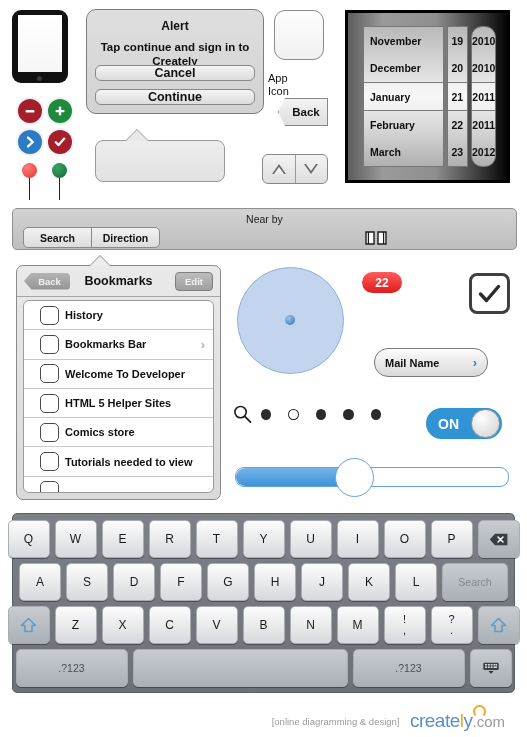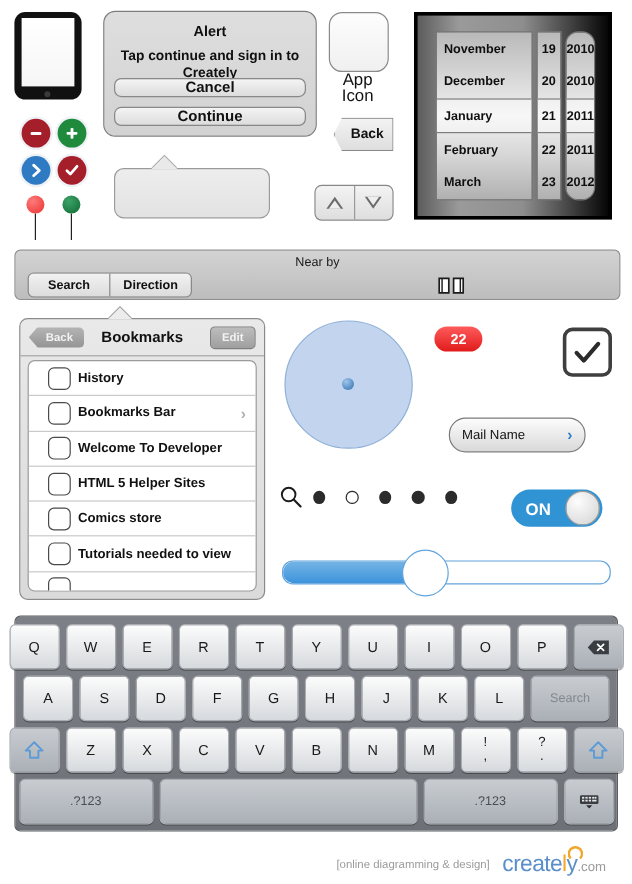--- a/index.html
+++ b/index.html
@@ -39,22 +39,22 @@
   #callout{left:95px;top:140px;width:128px;height:40px;border-radius:8px;
       background:linear-gradient(#ededed,#e2e2e2);border:1px solid #9a9a9a;}
   #callout .tip{position:absolute;left:30px;top:-11px;width:0;height:0;
       border-left:11px solid transparent;border-right:11px solid transparent;
       border-bottom:11px solid #e9e9e9;
       filter:drop-shadow(0 -1px 0 #9a9a9a);}
 
   
   #appicon{left:274px;top:10px;width:48px;height:48px;border-radius:11px;
       background:linear-gradient(#fdfdfd,#f0f0f0);border:1px solid #8a8a8a;}
-  #appicon-label{left:268px;top:60px;width:60px;text-align:center;
-      font-size:14px;color:#111;line-height:13px;}
+  #appicon-label{left:268px;top:72px;width:60px;text-align:left;
+      font-size:11px;color:#111;line-height:13px;}
 
   
   #back{left:278px;top:98px;width:48px;height:26px;}
   #back .shape{width:100%;height:100%;
       background:linear-gradient(#f3f3f3,#dedede);border:1px solid #888;
       clip-path:polygon(14% 0,100% 0,100% 100%,14% 100%,0 50%);
       display:flex;align-items:center;justify-content:center;}
   #back .shape span{font-size:11.5px;font-weight:bold;color:#111;padding-left:6px;}
 
   
@@ -136,21 +136,21 @@
   #dial .knob{position:absolute;left:47px;top:47px;width:10px;height:10px;border-radius:50%;
       background:radial-gradient(circle at 35% 30%,#9fc4ea,#2e6fae);}
   #badge{left:362px;top:272px;width:40px;height:21px;border-radius:11px;
       background:linear-gradient(#ff5b5b,#e01b1b);display:flex;align-items:center;justify-content:center;}
   #badge span{color:#fff;font-size:12px;font-weight:bold;}
   #check{left:469px;top:273px;width:35px;height:35px;border-radius:8px;border:3px solid #3f3f3f;
       display:flex;align-items:center;justify-content:center;background:#fff;}
   #mail{left:374px;top:348px;width:112px;height:27px;border-radius:14px;
       background:linear-gradient(#fcfcfc,#d9d9d9);border:1px solid #7a7a7a;
       display:flex;align-items:center;}
-  #mail .t{font-size:11px;font-weight:normal;color:#111;margin-left:10px;}
+  #mail .t{font-size:11px;font-weight:bold;color:#111;margin-left:10px;}
   #mail .c{margin-left:auto;margin-right:10px;color:#2f7fc6;font-size:13px;font-weight:bold;}
   #dots{left:233px;top:403px;width:165px;height:22px;display:flex;align-items:center;gap:0;}
   #dots .mag{width:20px;height:20px;margin-right:9px;}
   #dots .d{width:11px;height:11px;border-radius:50%;background:#2b2b2b;margin-right:17px;}
   #dots .d.open{background:#fff;border:1px solid #2b2b2b;width:9px;height:9px;}
   #toggle{left:426px;top:408px;width:76px;height:31px;border-radius:16px;background:#2f93d4;
       display:flex;align-items:center;}
   #toggle .on{color:#fff;font-size:14px;font-weight:bold;margin-left:12px;}
   #toggle .knob{margin-left:auto;margin-right:2px;width:27px;height:27px;border-radius:50%;
       background:radial-gradient(circle at 35% 30%,#fdfdfd,#d2d2d2);border:1px solid #9a9a9a;}
@@ -177,21 +177,21 @@
   .key.num{flex:0 0 110px;font-size:10.5px;color:#4a4e53;}
   .key.kbhide{flex:0 0 40px;flex-direction:column;}
 
   
   #footer{left:0;right:0;top:710px;text-align:right;padding-right:22px;}
   #footer .tag{font-size:9.5px;color:#9a9a9a;vertical-align:middle;}
   #footer .logo{display:inline-block;position:relative;margin-left:6px;vertical-align:middle;}
   #footer .logo .w1{font-size:19px;color:#5b8fc9;letter-spacing:-.5px;}
   #footer .logo .wl{font-size:19px;color:#f0a72b;letter-spacing:-.5px;}
   #footer .logo .w2{font-size:19px;color:#5b8fc9;letter-spacing:-.5px;}
-  #footer .logo .dom{font-size:11px;color:#9a9a9a;}
+  #footer .logo .dom{font-size:15px;color:#9a9a9a;}
   #footer .bulb{position:absolute;right:19px;top:-5px;width:9px;height:9px;
       border:2px solid #f0a72b;border-radius:50%;border-bottom-color:transparent;}
 </style>
 </head>
 <body>
 
 <div class="abs" id="tablet">
   <div class="screen"></div>
   <div class="home"></div>
 </div>

